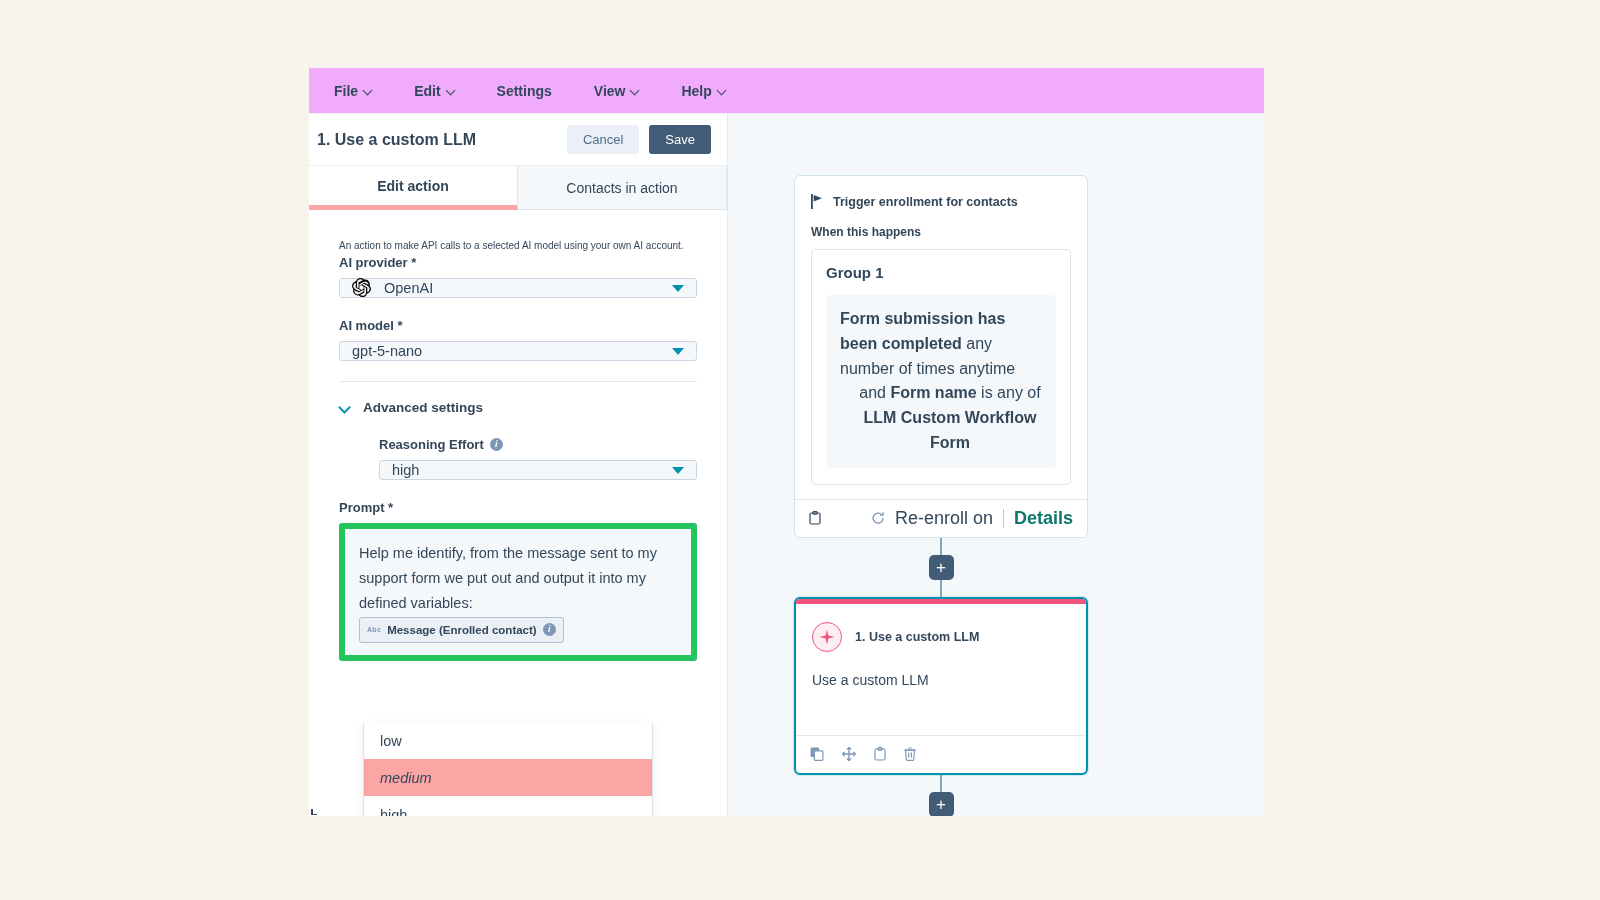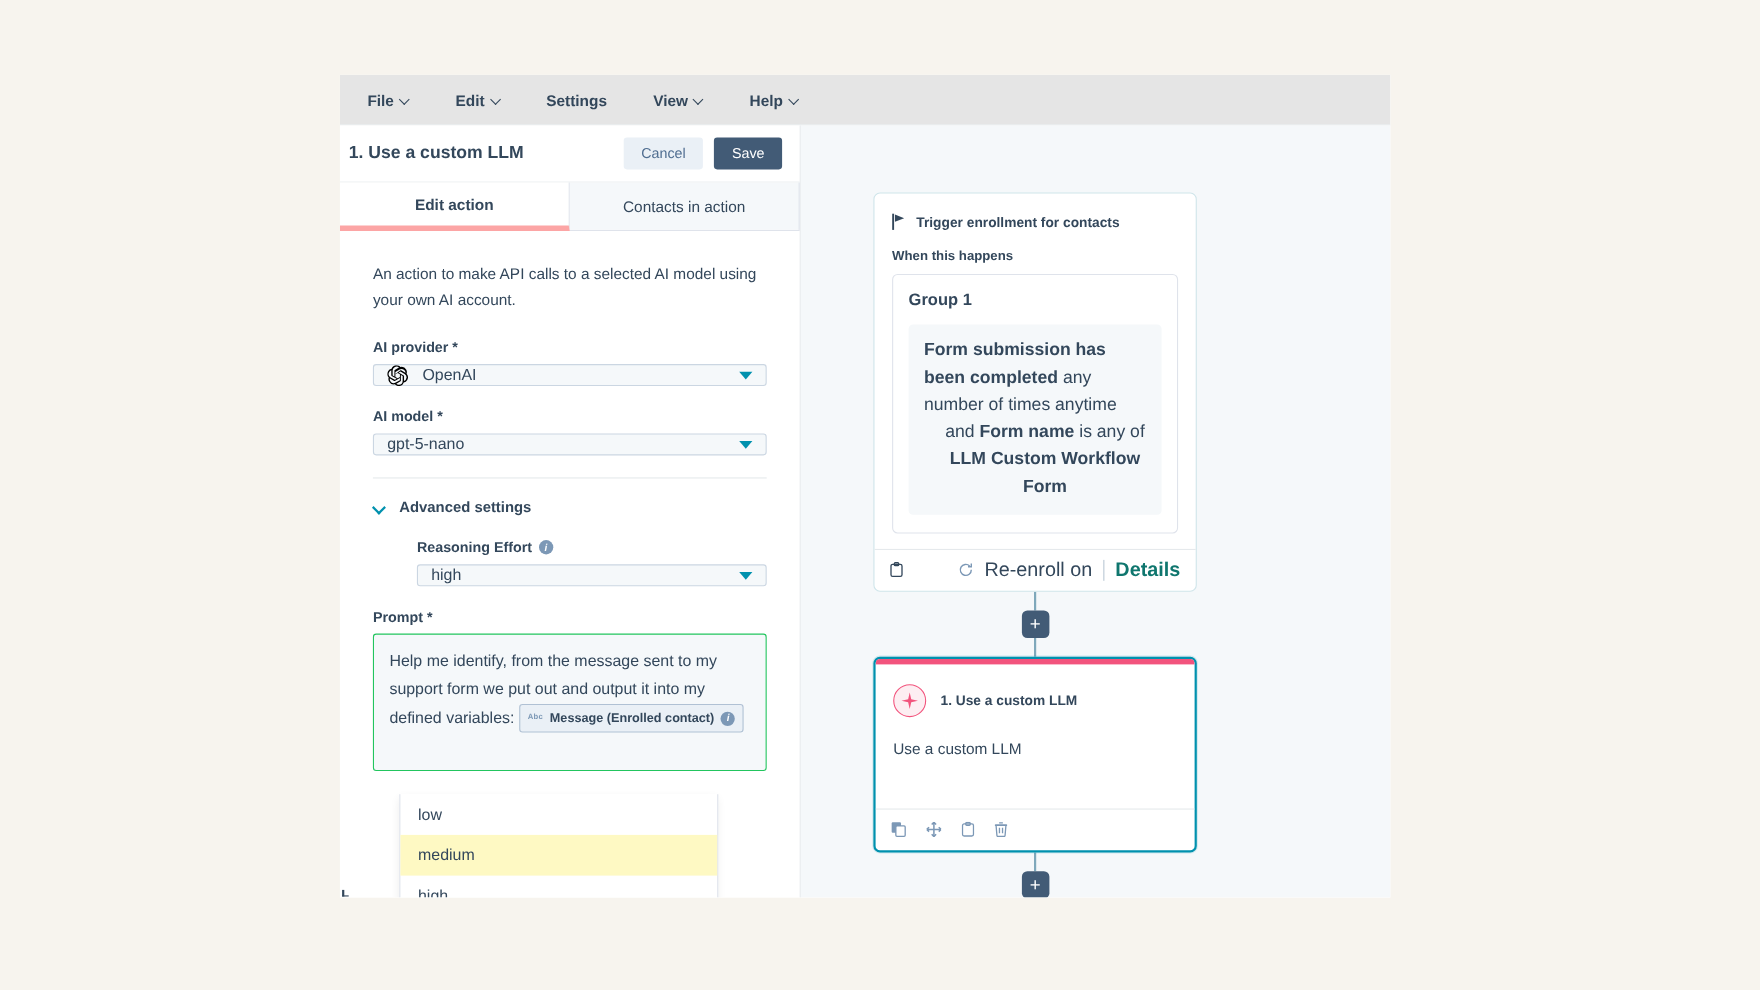--- a/index.html
+++ b/index.html
@@ -12,21 +12,21 @@
   .app-window {
     position: absolute;
     left: 309px; top: 68px;
     width: 955px; height: 748px;
     background: #ffffff;
     overflow: hidden;
   }
   
   .menubar {
     height: 46px;
-    background: #e5e5e5;
+    background: #f0abfc;
     display: flex; align-items: center;
     padding-left: 25px;
     border-bottom: 1px solid #eceff1;
   }
   .menu-item {
     display: flex; align-items: center; gap: 6px;
     font-size: 14px; font-weight: bold; color: #33475b;
     margin-right: 42px; cursor: pointer;
   }
   .chev { width: 8px; height: 8px; position: relative; display: inline-block; }
@@ -62,21 +62,21 @@
     flex: 1; display: flex; align-items: center; justify-content: center;
     font-size: 14px; color: #33475b; cursor: pointer;
     background: #f5f8fa; border-right: 1px solid #dfe3eb;
   }
   .tab.active {
     background: #ffffff; font-weight: bold;
     border-bottom: 5px solid #fca5a5; margin-bottom: -1px;
   }
   
   .form { padding: 28px 30px 0 30px; position: relative; overflow: hidden; flex: 1; }
-  .desc { font-size: 14px; line-height: 1.65; color: #33475b; margin-bottom: 24px; }
+  .desc { font-size: 10px; line-height: 1.65; color: #33475b; }
   .field-label {
     font-size: 13px; font-weight: bold; color: #33475b;
     margin-bottom: 8px; display: flex; align-items: center; gap: 6px;
   }
   .select-box {
     height: 20px; background: #f5f8fa;
     border: 1px solid #cbd6e2; border-radius: 3px;
     display: flex; align-items: center; padding: 0 12px;
     font-size: 14.5px; color: #33475b; cursor: pointer;
     margin-bottom: 20px; position: relative;
@@ -115,25 +115,25 @@
     position: absolute; left: 54px; top: 512px;
     width: 290px; background: #ffffff;
     border: 1px solid #dfe3eb; border-top: none;
     box-shadow: 0 3px 8px rgba(0,0,0,.08);
     z-index: 40;
   }
   .dd-opt {
     height: 37px; display: flex; align-items: center;
     padding: 0 16px; font-size: 14.5px; color: #33475b; cursor: pointer;
   }
-  .dd-opt.hl { background: #fef9c3; }
+  .dd-opt.hl { background: #fca5a5; font-style: italic; }
   
   .prompt-label { font-size: 13px; font-weight: bold; color: #33475b; margin-bottom: 8px; }
   .textarea {
-    border: 1px solid #22c55e; border-radius: 3px;
+    border: 6px solid #22c55e; border-radius: 3px;
     background: #f5f8fa; padding: 12px 14px;
     font-size: 14.5px; line-height: 1.75; color: #33475b;
     min-height: 125px;
   }
   .chip {
     display: inline-flex; align-items: center; gap: 6px;
     background: #eaf0f6; border: 1px solid #b0c1d4; border-radius: 3px;
     padding: 2px 7px; font-size: 11.5px; font-weight: bold; color: #33475b;
     vertical-align: middle;
   }

